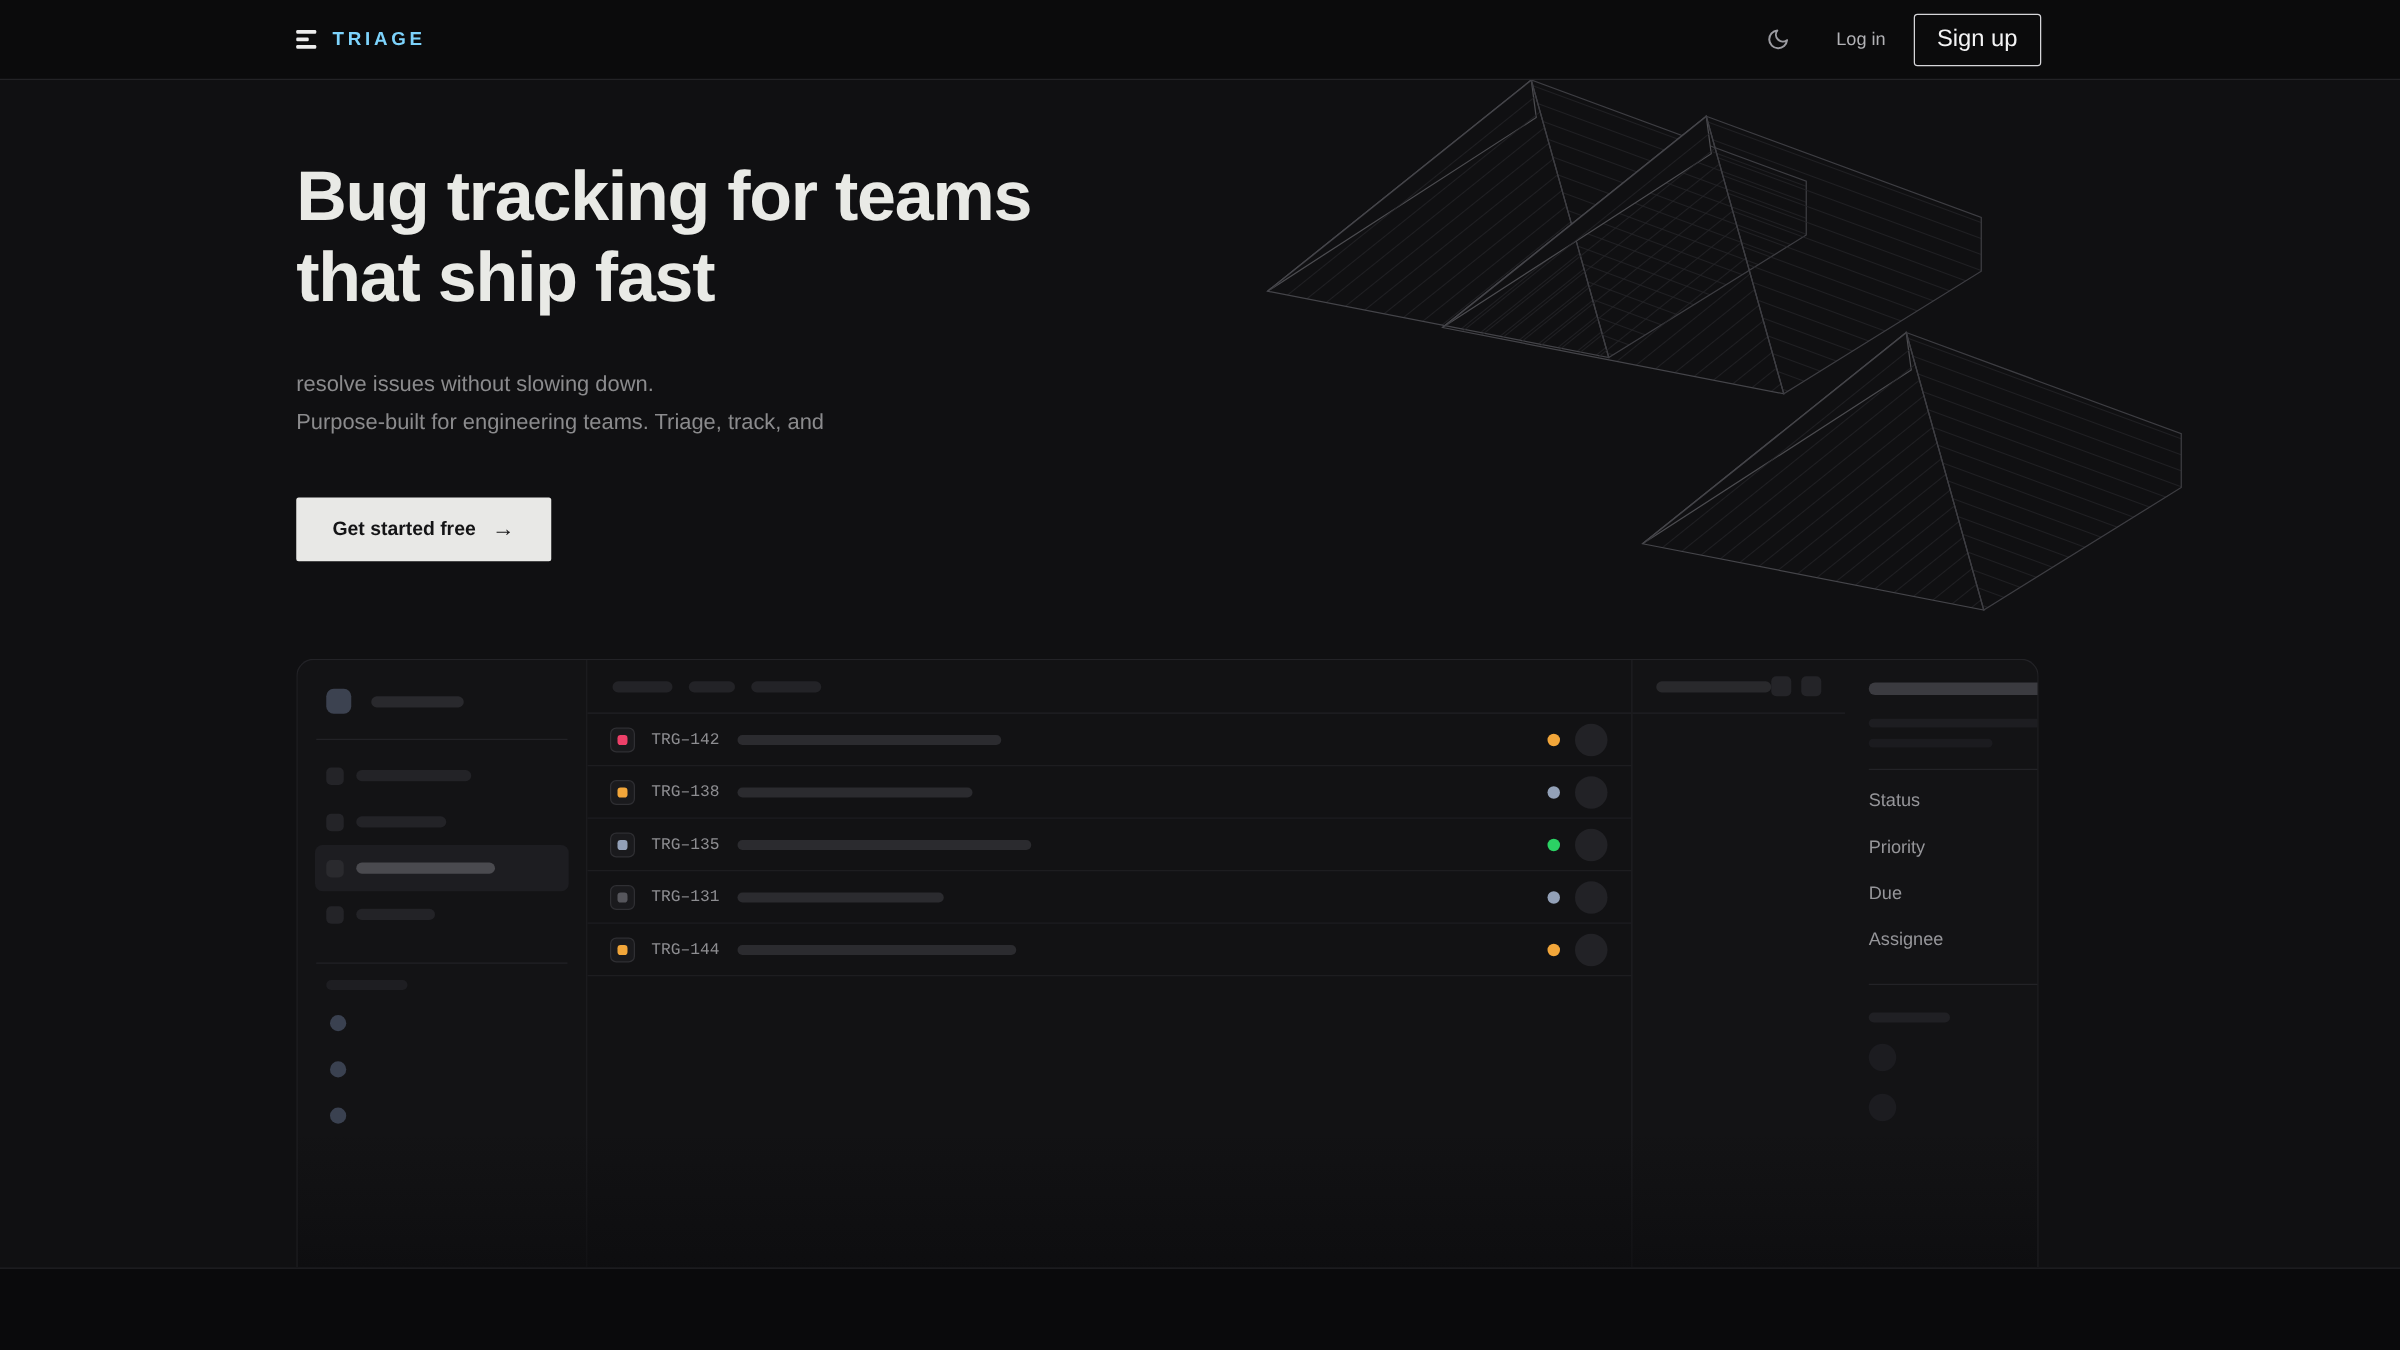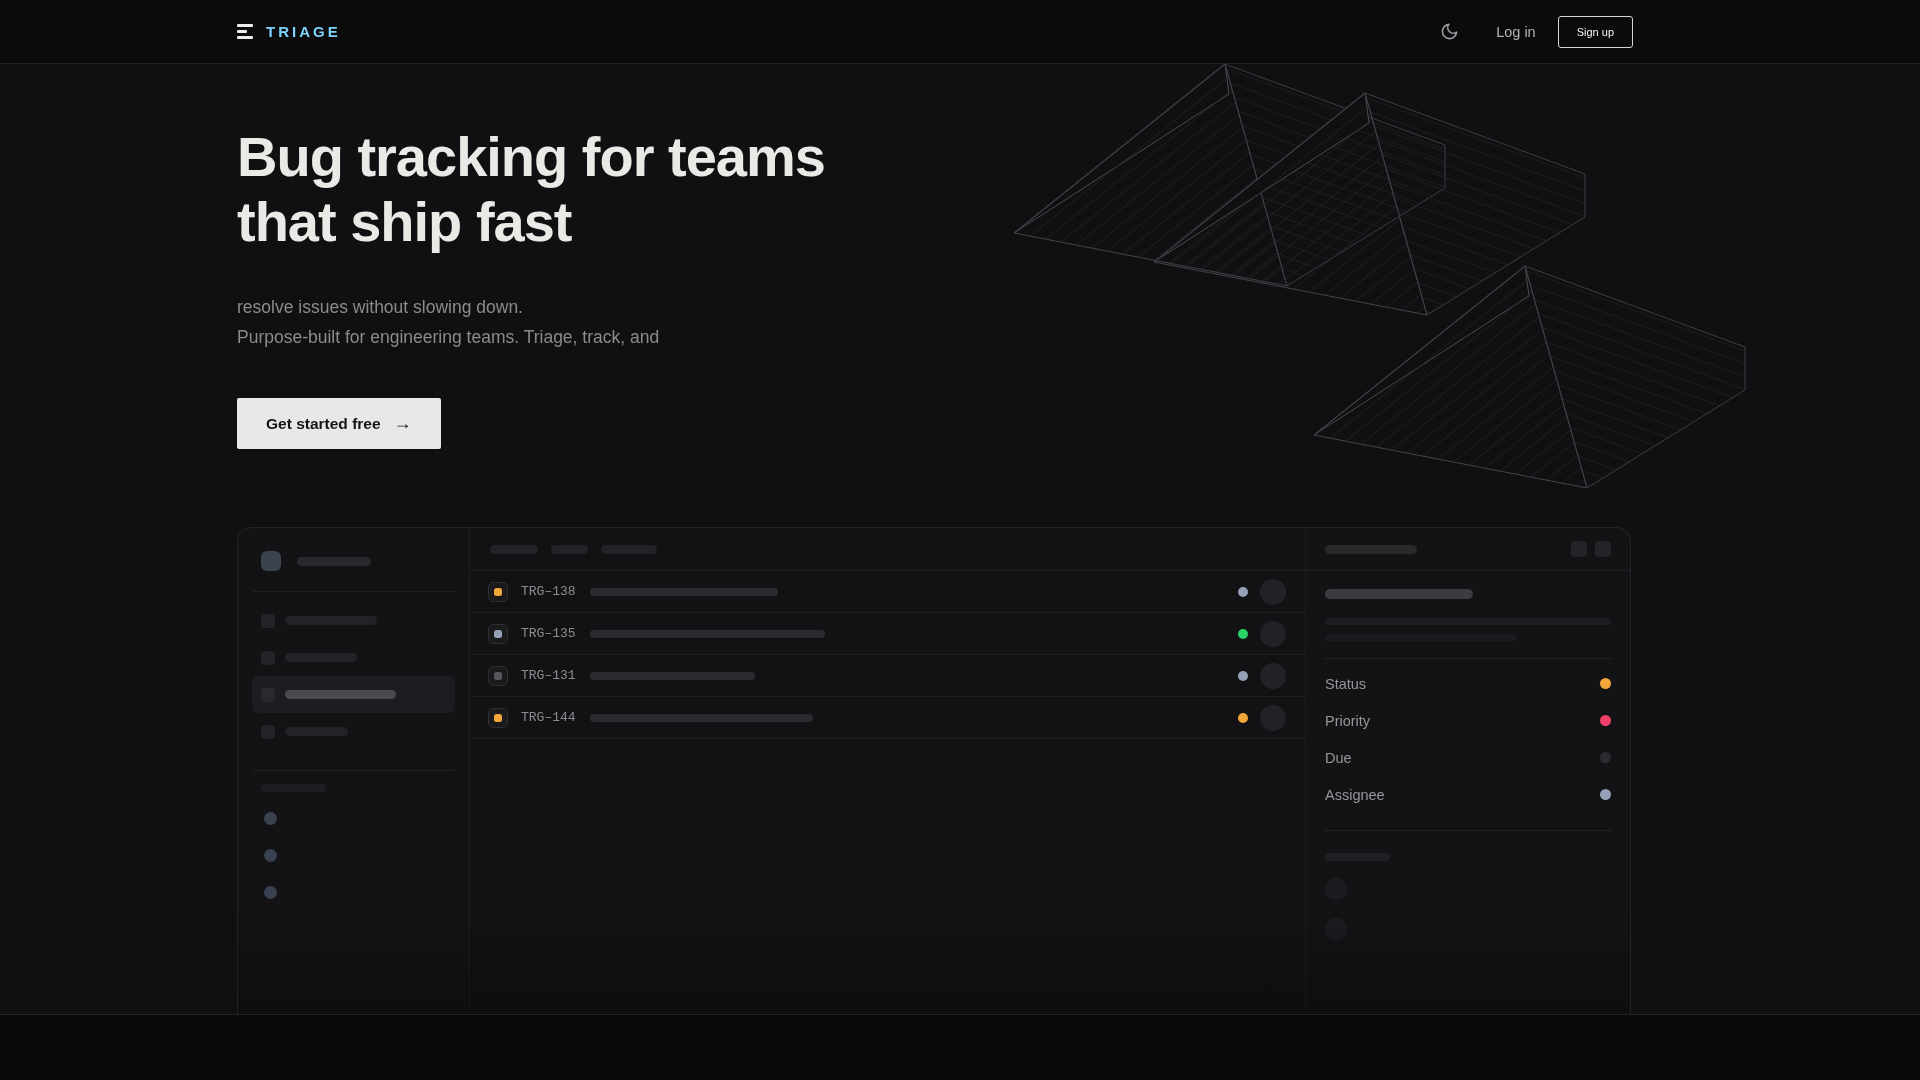--- a/index.html
+++ b/index.html
@@ -26,21 +26,21 @@
   .brand-icon i:nth-child(2) { width: 10px; }
   .brand-icon i:nth-child(3) { width: 16px; }
   .brand-word { font-size: 15px; font-weight: 700; letter-spacing: 3px; color: #7dd3fc; }
   .nav-right { display: flex; align-items: center; }
   .theme-toggle { width: 22px; height: 22px; margin-right: 36px; cursor: pointer; display: flex; align-items: center; justify-content: center; }
   .theme-toggle svg { width: 19px; height: 19px; stroke: #9b9ba1; fill: none; stroke-width: 2; stroke-linecap: round; stroke-linejoin: round; }
   .login-link { font-size: 14.5px; color: #b2b2b6; margin-right: 22px; cursor: pointer; }
   .signup-btn {
     background: transparent; border: 1px solid #d6d6da; color: #f4f4f5;
     font-family: "Liberation Sans", sans-serif;
-    font-size: 11px; font-weight: 500; padding: 9px 18px; border-radius: 3px; cursor: pointer;
+    font-size: 19px; font-weight: 500; padding: 9px 18px; border-radius: 3px; cursor: pointer;
   }
 
   
   .hero {
     position: absolute; top: 64px; left: 0; width: 1920px; height: 950px;
     background: #101012; overflow: hidden;
   }
   .wireframe { position: absolute; left: 990px; top: 0; width: 800px; height: 430px; }
   .hero-title {
     position: absolute; left: 237px; top: 60px;
@@ -120,21 +120,21 @@
     font-family: "Liberation Mono", "DejaVu Sans Mono", monospace;
     font-size: 13px; color: #8d8d91; margin-left: 13px; flex: none;
   }
   .issue-bar { height: 8px; border-radius: 4px; background: #2b2b2f; margin-left: 14px; flex: none; }
   .row-spacer { flex: 1; }
   .status-dot { width: 10px; height: 10px; border-radius: 50%; flex: none; }
   .issue-avatar { width: 26px; height: 26px; border-radius: 50%; background: #222226; margin-left: 12px; flex: none; }
   .issue-row.selected .issue-avatar { background: #2a2a2f; }
 
   
-  .mk-panel { width: 325px; flex: none; border-left: 1px solid #1f1f22; display: flex; flex-direction: column; }
+  .mk-panel { width: 325px; flex: none; border-left: 1px solid #1f1f22; display: flex; flex-direction: row; }
   .mk-panel-header { height: 43px; flex: none; border-bottom: 1px solid #202024; display: flex; align-items: center; justify-content: space-between; padding: 0 19px; }
   .mk-panel-header .ph-bar { width: 92px; height: 9px; border-radius: 5px; background: #29292c; }
   .ph-squares { display: flex; gap: 8px; }
   .ph-squares i { width: 16px; height: 16px; border-radius: 4px; background: #242428; display: block; }
   .mk-panel-body { padding: 18px 19px 0 19px; }
   .pd-title { width: 148px; height: 10px; border-radius: 5px; background: #3b3b40; }
   .pd-line1 { width: 100%; height: 7px; border-radius: 4px; background: #1d1d21; margin-top: 19px; }
   .pd-line2 { width: 67%; height: 7px; border-radius: 4px; background: #1b1b1f; margin-top: 9px; }
   .pd-divider { height: 1px; background: #232327; margin-top: 17px; }
   .pd-field { height: 37px; display: flex; align-items: center; justify-content: space-between; }
@@ -246,20 +246,30 @@
         </div>
     </div>
 
     <div class="mk-main">
       <div class="mk-list-header">
         <i style="width:48px"></i>
           <i style="width:37px"></i>
           <i style="width:56px"></i>
       </div>
       <div id="issue-list">
+  <div class="issue-row">
+    <span class="issue-icon">
+              <span class="issue-icon-dot" style="background: rgb(238, 64, 105);"></span>
+            </span>
+    <span class="issue-id">TRG–142</span>
+    <span class="issue-bar" style="width: 211px;"></span>
+    <span class="row-spacer"></span>
+    <span class="status-dot" style="background: rgb(242, 166, 58);"></span>
+    <span class="issue-avatar"></span>
+  </div>
 
 
   <div class="issue-row">
     <span class="issue-icon">
               <span class="issue-icon-dot" style="background: rgb(242, 166, 58);"></span>
             </span>
     <span class="issue-id">TRG–138</span>
     <span class="issue-bar" style="width: 188px;"></span>
     <span class="row-spacer"></span>
     <span class="status-dot" style="background: rgb(147, 161, 184);"></span>

